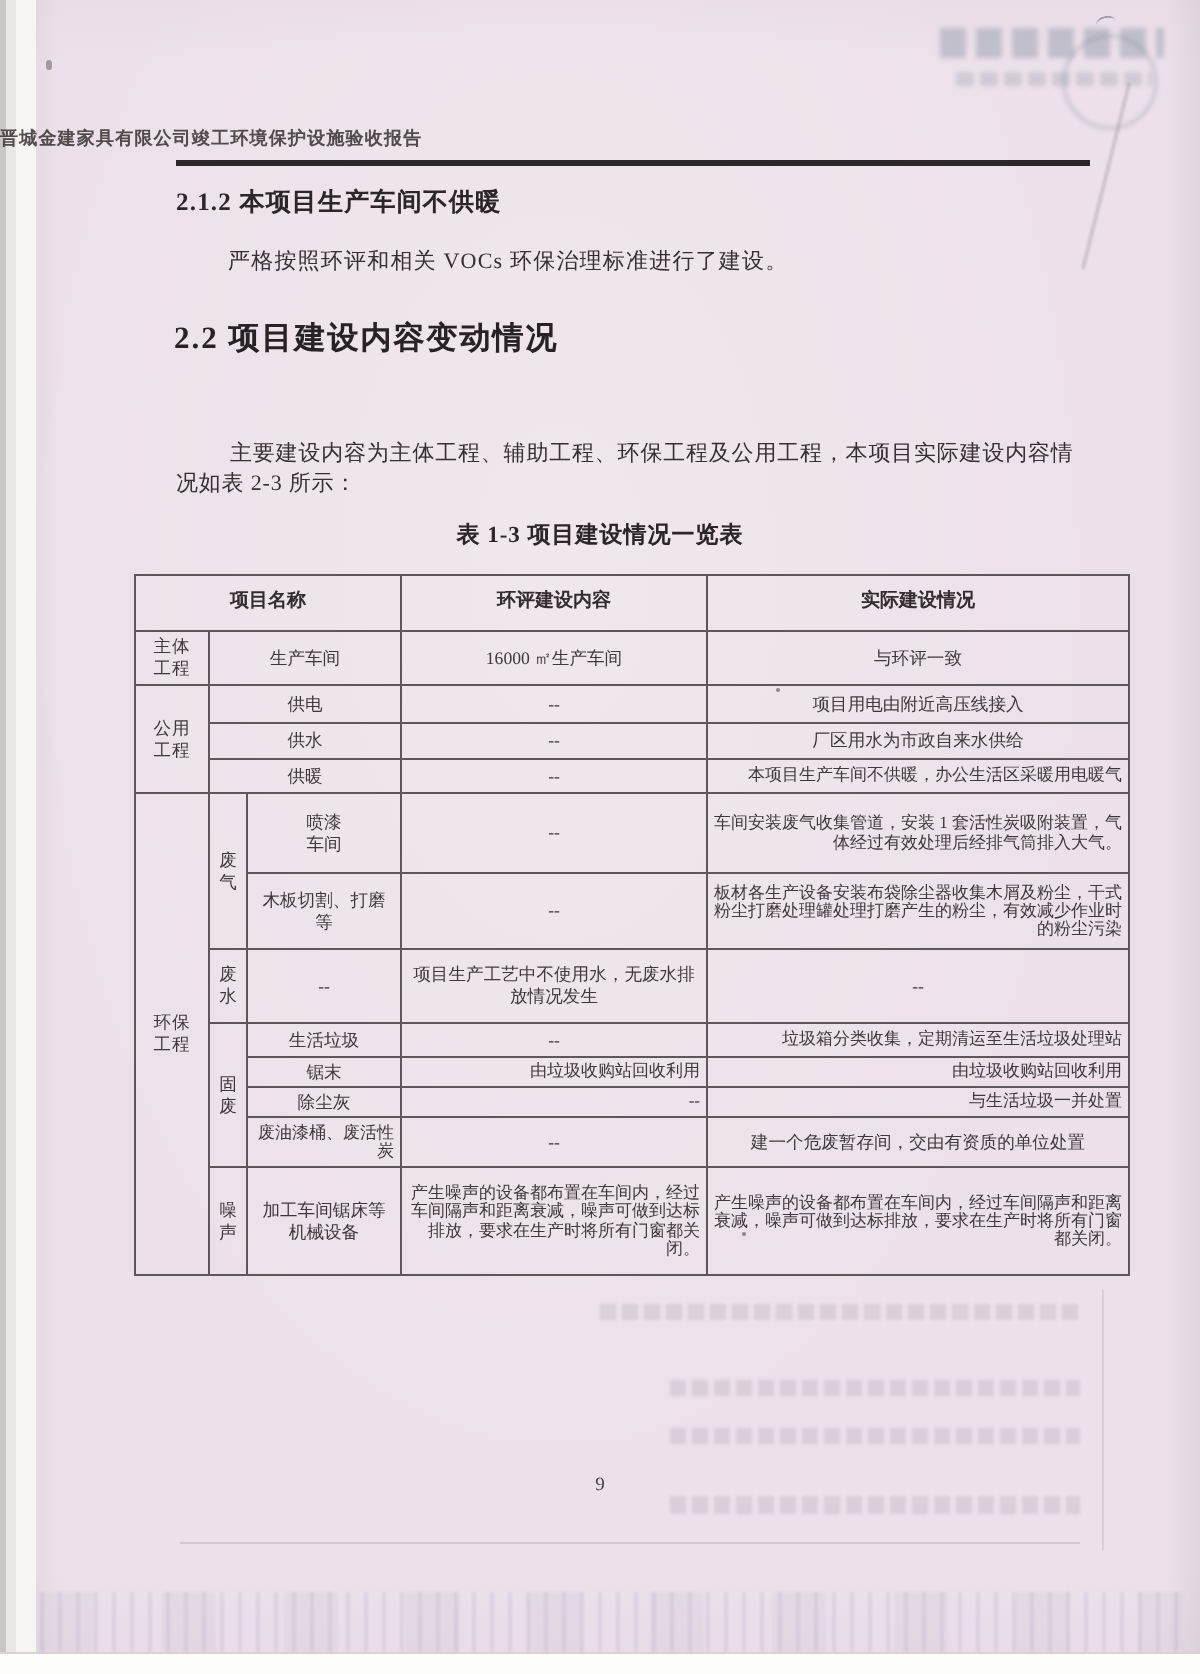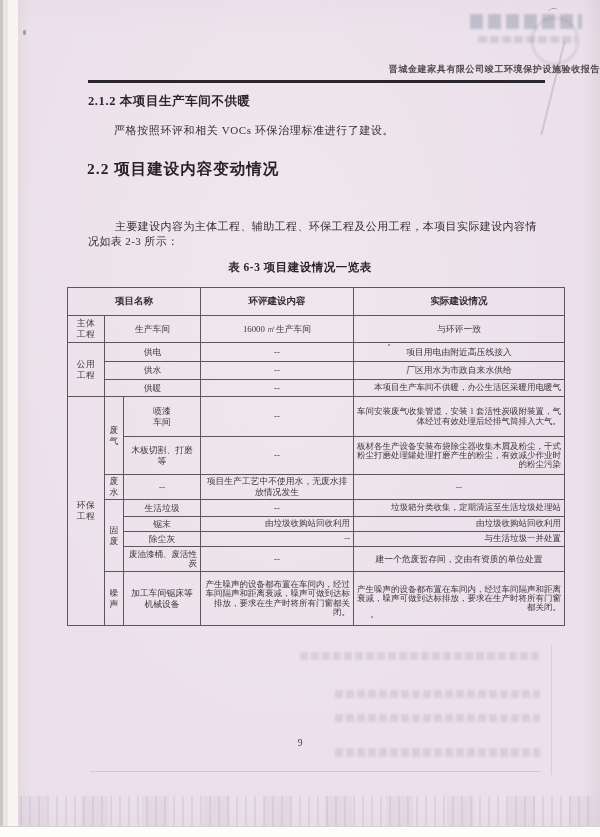--- a/index.html
+++ b/index.html
@@ -16,21 +16,21 @@
   
   .paper{
     position:absolute;left:18px;top:0;width:582px;height:826px;
     background-image:
       radial-gradient(ellipse at 45% 35%, rgba(255,255,255,0.20), rgba(255,255,255,0) 62%),
       linear-gradient(90deg, rgba(0,0,0,0.03) 0, rgba(0,0,0,0) 2%, rgba(0,0,0,0) 97%, rgba(0,0,0,0.05) 100%),
       linear-gradient(180deg,#e9dde7 0,#ece1ea 4%,#ece1ea 95%,#e7dbe5 100%);
   }
   .abs{position:absolute;}
   
-  .doc-header-title{left:0;right:0;top:63px;text-align:right;font-size:9px;font-weight:bold;
+  .doc-header-title{left:0;right:0;top:63px;text-align:left;font-size:9px;font-weight:bold;
     letter-spacing:0.6px;color:#514b4e;}
   .header-rule{left:88px;top:80px;width:457px;height:2.5px;background:#2a2629;}
   
   .h-small{left:88px;top:93px;font-size:12.5px;font-weight:bold;color:#2b262a;letter-spacing:0.6px;}
   .body-1{left:114px;top:123px;font-size:11px;color:#352f33;letter-spacing:0.6px;}
   .h-big{left:87px;top:159px;font-size:15.5px;font-weight:bold;color:#272226;letter-spacing:1px;}
   .para-l1{left:115px;top:205px;font-size:11px;color:#352f33;letter-spacing:0.4px;white-space:nowrap;margin-top:14px;}
   .para-l2{left:88px;top:234px;font-size:11px;color:#352f33;letter-spacing:0.4px;}
   .table-title{left:0;right:0;top:260px;text-align:center;font-size:11.5px;font-weight:bold;color:#2b262a;letter-spacing:0.5px;}
   .h-mid{left:88px;top:668px;font-size:14px;font-weight:bold;color:#272226;letter-spacing:0.8px;}
@@ -104,21 +104,21 @@
   <div class="abs doc-header-title">晋城金建家具有限公司竣工环境保护设施验收报告</div>
   <div class="abs header-rule"></div>
 
   <div class="abs h-small">2.1.2 本项目生产车间不供暖</div>
   <div class="abs body-1">严格按照环评和相关 VOCs 环保治理标准进行了建设。</div>
 
   <div class="abs h-big">2.2 项目建设内容变动情况</div>
   <div class="abs para-l1">主要建设内容为主体工程、辅助工程、环保工程及公用工程，本项目实际建设内容情</div>
   <div class="abs para-l2">况如表 2-3 所示：</div>
 
-  <div class="abs table-title">表 6-3    项目建设情况一览表</div>
+  <div class="abs table-title">表 1-3    项目建设情况一览表</div>
 
   <table class="ctab">
     <colgroup>
       <col style="width:37px">
         <col style="width:19px">
         <col style="width:77px">
       <col style="width:153px">
         <col style="width:211px">
     </colgroup>
     <tbody>
@@ -155,21 +155,21 @@
       <td class="pre">喷漆
 车间</td>
       <td>--</td>
       <td class="tight">车间安装废气收集管道，安装 1 套活性炭吸附装置，气体经过有效处理后经排气筒排入大气。</td>
     </tr>
     <tr style="height:38px">
       <td>木板切割、打磨等</td>
       <td>--</td>
       <td class="tight">板材各生产设备安装布袋除尘器收集木屑及粉尘，干式粉尘打磨处理罐处理打磨产生的粉尘，有效减少作业时的粉尘污染</td>
     </tr>
-    <tr style="height:25px">
+    <tr style="height:37px">
       <td class="sub">废水</td>
       <td>--</td>
       <td>项目生产工艺中不使用水，无废水排放情况发生</td>
       <td>--</td>
     </tr>
     <tr style="height:17px">
       <td class="sub" rowspan="4">固废</td>
       <td>生活垃圾</td>
       <td>--</td>
       <td class="tight">垃圾箱分类收集，定期清运至生活垃圾处理站</td>

